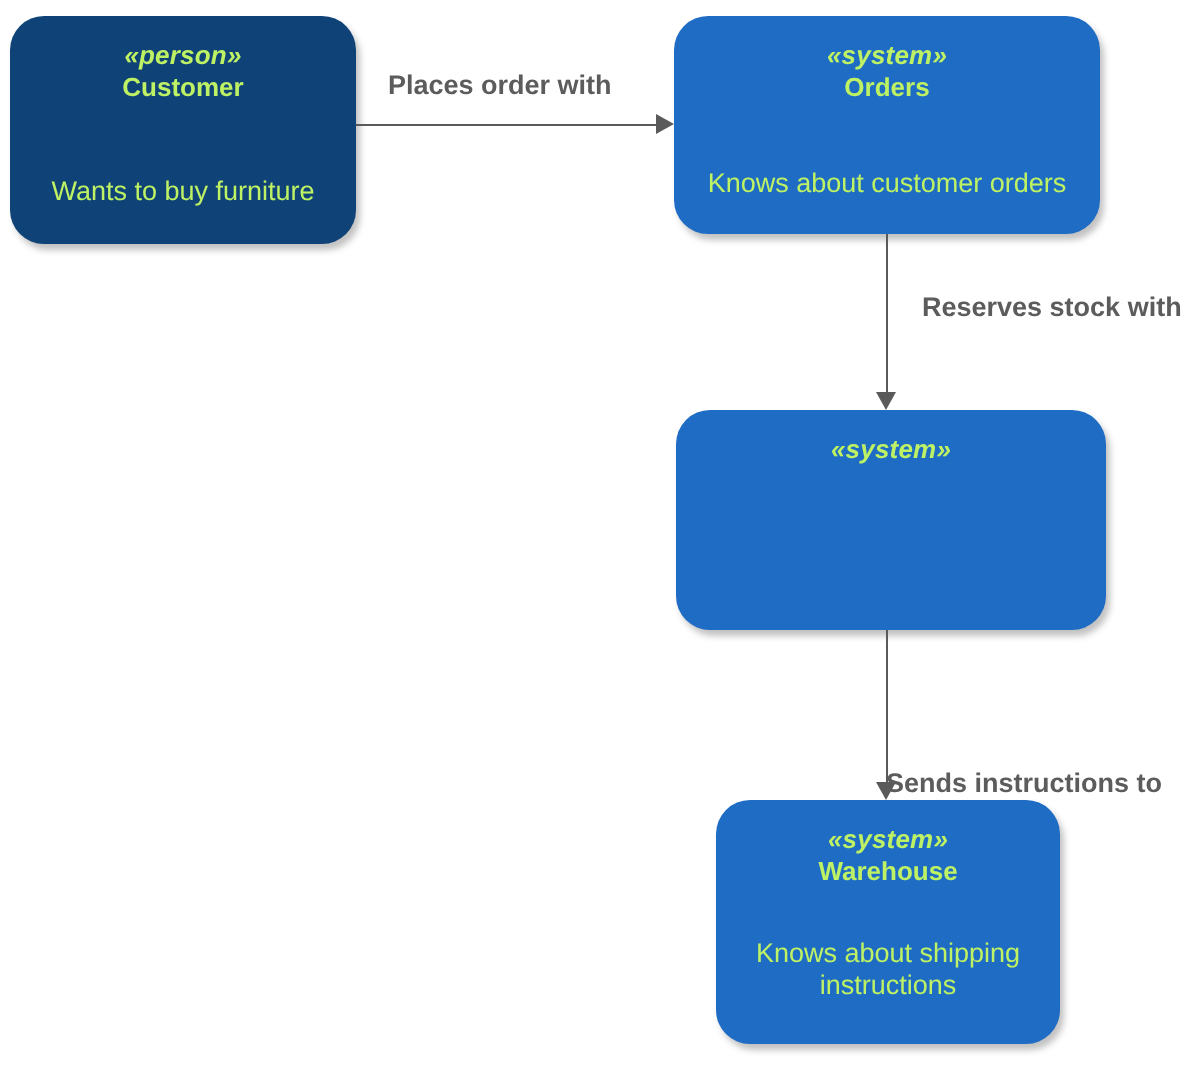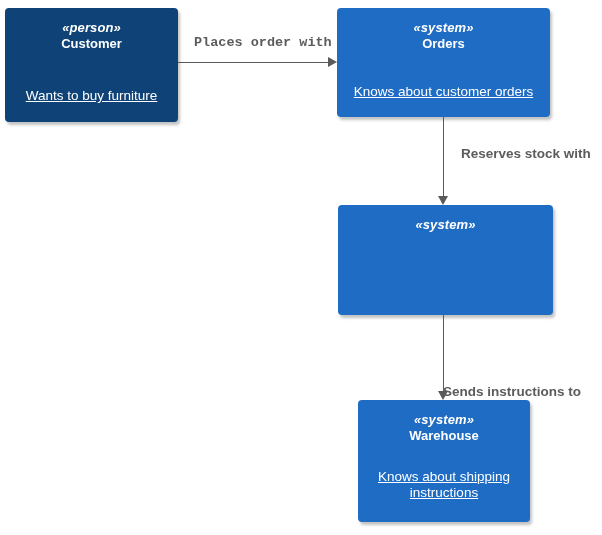--- a/index.html
+++ b/index.html
@@ -18,22 +18,22 @@
     position: absolute;
     left: 0;
     top: 0;
     width: 602px;
     height: 535px;
   }
   
   .node {
     position: absolute;
     box-sizing: border-box;
-    border-radius: 4px;
-    color: #ffffff;
+    border-radius: 17px;
+    color: #bef264;
     display: flex;
     flex-direction: column;
     align-items: center;
     box-shadow: 2px 3px 3px rgba(120,120,120,0.45);
   }
   .node.person  { background: #0f4377; }
   .node.system  { background: #1f6cc4; }
 
   .node-head {
     width: 100%;
@@ -57,21 +57,20 @@
   .node-desc {
     width: 100%;
     text-align: center;
     font-size: 13.5px;
     font-weight: normal;
     line-height: 1.22;
     padding: 0 8px;
     box-sizing: border-box;
     position: absolute;
     left: 0;
-    text-decoration: underline;
   }
 
   
   #node-customer  { left: 5px;   top: 8px;   width: 173px; height: 114px; }
   #node-customer  .node-desc { top: 80px; }
 
   #node-orders    { left: 337px; top: 8px;   width: 213px; height: 109px; }
   #node-orders    .node-desc { top: 76px; }
 
   #node-batches   { left: 338px; top: 205px; width: 215px; height: 110px; }
@@ -103,21 +102,21 @@
     border-top: 9px solid #5a5a5a;
   }
 
   .conn-label {
     position: absolute;
     font-size: 13.5px;
     font-weight: bold;
     color: #5c5c5c;
     white-space: nowrap;
   }
-  #label-places    { left: 194px; top: 35px; font-family: Liberation Mono, monospace; }
+  #label-places    { left: 194px; top: 35px; }
   #label-reserves  { left: 461px; top: 146px; }
   #label-sends     { left: 443px; top: 344px; margin-top: 40px; }
 </style>
 </head>
 <body>
 
 <div id="canvas">
 
   <div class="node person" id="node-customer">
     <div class="node-head">

